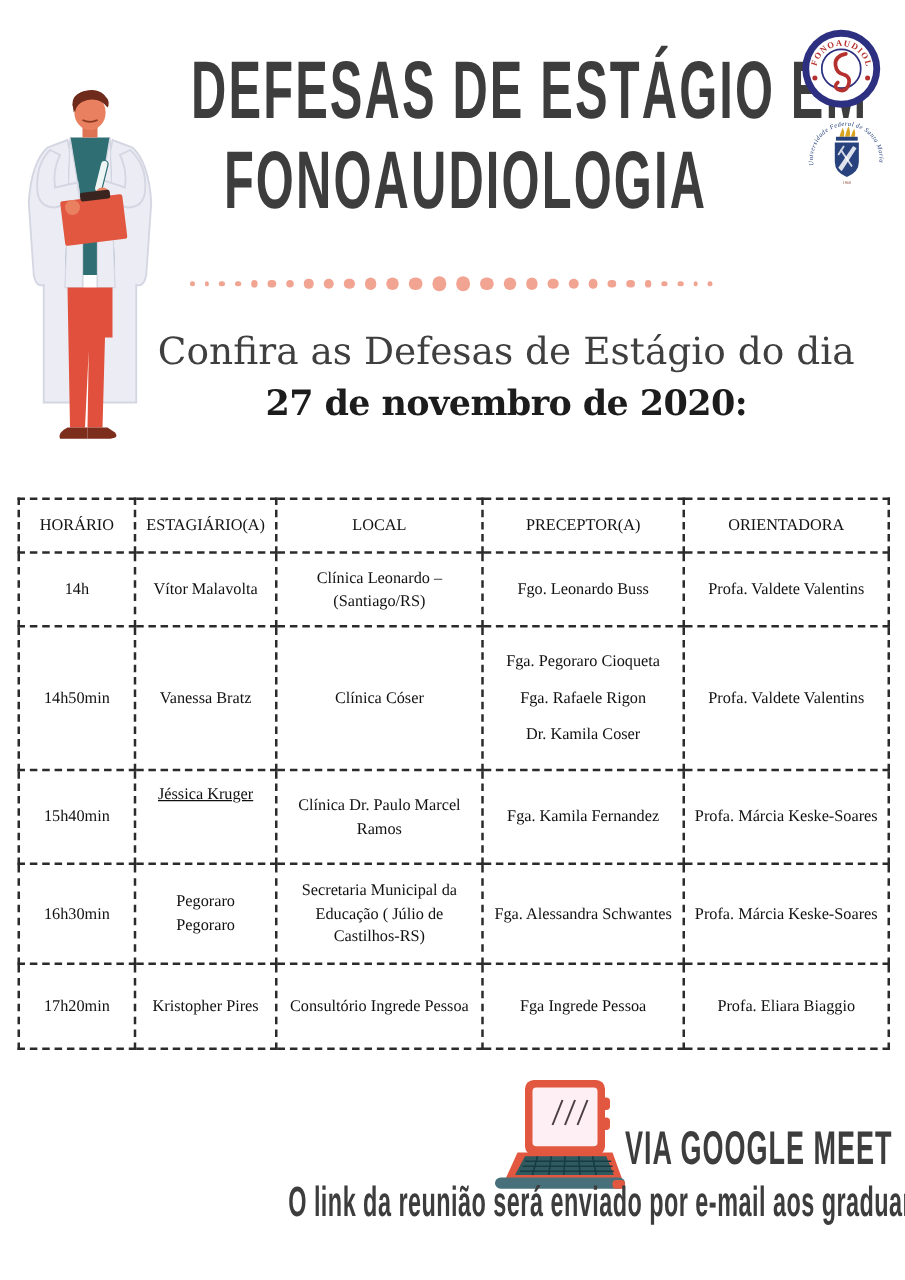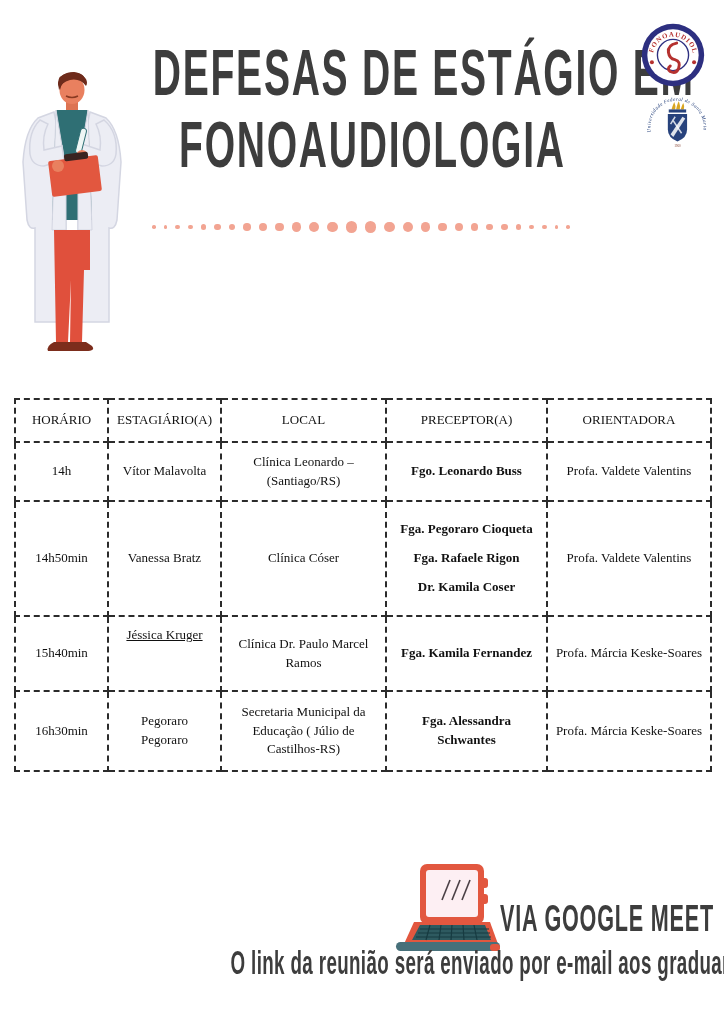--- a/index.html
+++ b/index.html
@@ -46,21 +46,21 @@
     overflow:hidden;
   }
   .schedule-table thead tr { height:43px; }
   .schedule-table tbody tr:nth-child(1){ height:59px; }
   .schedule-table tbody tr:nth-child(2){ height:115px; }
   .schedule-table tbody tr:nth-child(3){ height:75px; }
   .schedule-table tbody tr:nth-child(4){ height:80px; }
   .schedule-table tbody tr:nth-child(5){ height:68px; }
   
   .schedule-table tbody tr:nth-child(3) td:nth-child(2){ vertical-align:top; padding-top:9px;text-decoration:underline; }
-  .stack-line { margin:10px 0;font-weight:bold; }
+  .stack-line { margin:10px 0; }
   td.single .stack-line { margin:0; }
 
   
   .laptop-icon { position:absolute; left:390px; top:864px; width:114px; height:92px; }
   .meet-label { position:absolute; left:500px; top:904px; white-space:nowrap; }
   .meet-label > span { display:inline-block; font-weight:700; font-size:27px; letter-spacing:1px;
     color:#3d3d3d; transform:scale(0.8,1.4); transform-origin:left center; }
   .footer-note { position:absolute; left:140px; top:948px; width:584px; text-align:center; white-space:nowrap; }
   .footer-note > span { display:inline-block; font-weight:700; font-size:25px; letter-spacing:0.5px;
     color:#3d3d3d; transform:scale(0.75,1.35); transform-origin:center; }
@@ -166,20 +166,24 @@
       <span class="dot" style="width: 7.47px; height: 7.47px; background: rgb(242, 164, 146);"></span>
       <span class="dot" style="width: 6.85px; height: 6.85px; background: rgb(242, 164, 146);"></span>
       <span class="dot" style="width: 6.23px; height: 6.23px; background: rgb(242, 164, 146);"></span>
       <span class="dot" style="width: 5.61px; height: 5.61px; background: rgb(242, 164, 146);"></span>
       <span class="dot" style="width: 4.99px; height: 4.99px; background: rgb(242, 164, 146);"></span>
       <span class="dot" style="width: 4.37px; height: 4.37px; background: rgb(242, 164, 146);"></span>
       <span class="dot" style="width: 3.75px; height: 3.75px; background: rgb(242, 164, 146);"></span>
       <span class="dot" style="width: 3.5px; height: 3.5px; background: rgb(242, 164, 146);"></span>
     </div>
 
+  <div class="intro-block">
+    <div class="intro-line1">Confira as Defesas de Estágio do dia</div>
+    <div class="intro-line2">27 de novembro de 2020:</div>
+  </div>
 
   <table class="schedule-table">
     <colgroup>
       <col style="width:93px">
         <col style="width:113px">
         <col style="width:165px">
         <col style="width:161px">
         <col style="width:164px">
     </colgroup>
     <thead>
@@ -222,20 +226,29 @@
           <td>Profa. Márcia Keske-Soares</td>
         </tr>
         <tr>
           <td>16h30min</td>
           <td>Pegoraro Pegoraro</td>
           <td>Secretaria Municipal da Educação ( Júlio de Castilhos-RS)</td>
           <td class="single">
             <div class="stack-line">Fga. Alessandra Schwantes</div>
           </td>
           <td>Profa. Márcia Keske-Soares</td>
+        </tr>
+        <tr>
+          <td>17h20min</td>
+          <td>Kristopher Pires</td>
+          <td>Consultório Ingrede Pessoa</td>
+          <td class="single">
+            <div class="stack-line">Fga Ingrede Pessoa</div>
+          </td>
+          <td>Profa. Eliara Biaggio</td>
         </tr>
       </tbody>
   </table>
 
   <svg class="laptop-icon" viewBox="0 0 114 92">
     <rect x="30" y="0" width="64" height="60" rx="7" fill="#e2573f"></rect>
     <rect x="90" y="14" width="8" height="10" rx="3" fill="#e2573f"></rect>
     <rect x="90" y="30" width="8" height="10" rx="3" fill="#e2573f"></rect>
     <rect x="36" y="6" width="52" height="47" rx="3" fill="#fdeff3"></rect>
     <g stroke="#4a3f44" stroke-width="1.6">

